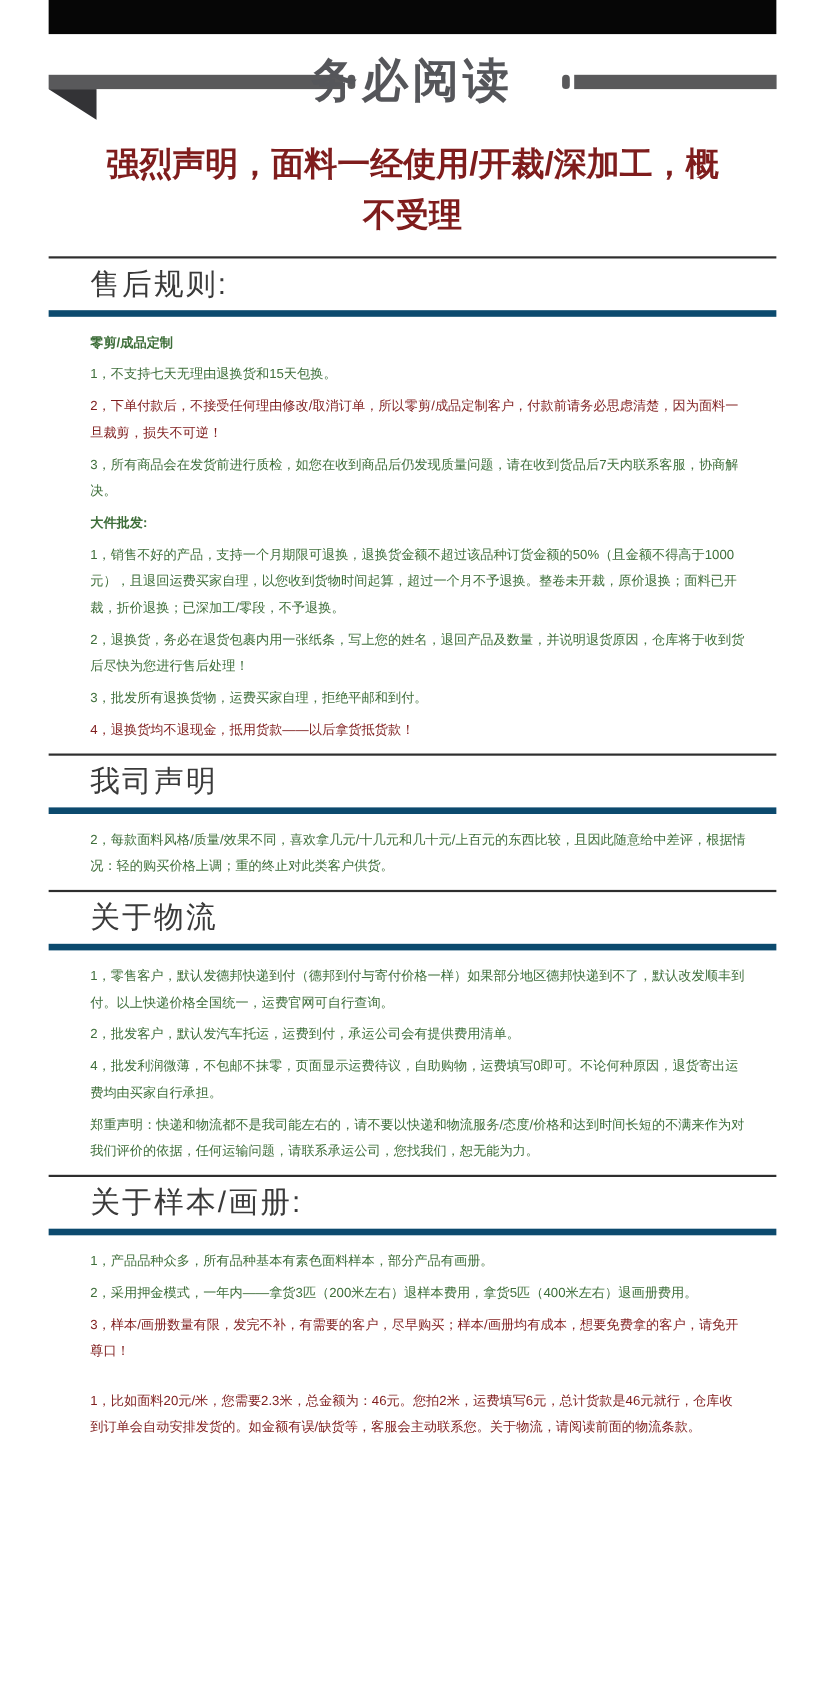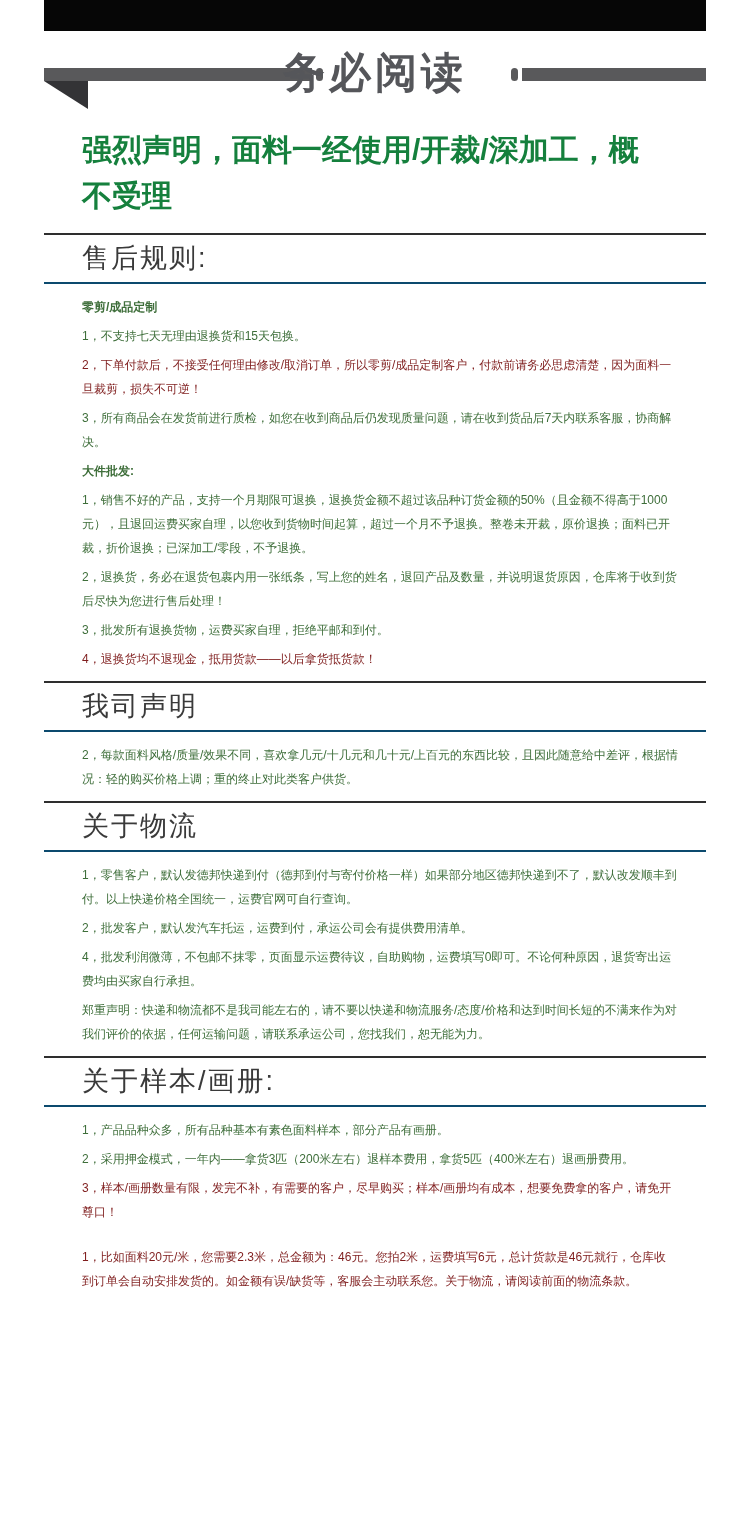--- a/index.html
+++ b/index.html
@@ -25,28 +25,28 @@
   .fold.right{left:706px;clip-path:polygon(0 0,100% 0,0 100%);}
   .banner-title{
     position:absolute;left:0;right:0;top:18px;margin:0;
     text-align:center;
     font-size:42px;line-height:48px;font-weight:600;
     color:#55565a;letter-spacing:4px;
   }
   
   .statement{
     margin:8px 38px 0;
-    text-align:left;
+    text-align:center;
     font-size:30px;line-height:46px;font-weight:bold;
-    color:#15803d;
+    color:#7f1d1d;
   }
   
   .sec-head{
     border-top:2px solid #2e2e2e;
-    border-bottom:2px solid #0c4a6e;
+    border-bottom:6px solid #0c4a6e;
     padding:8px 28px 8px 38px;
   }
   .sec-head.first{margin-top:14px;}
   .sec-head h2{
     margin:0;font-size:27px;line-height:31px;
     font-weight:normal;color:#3a3a3a;letter-spacing:2px;
   }
   .sec-head.red-head h2{color:#f51212;font-weight:bold;}
   .sec-body{padding:6px 28px 5px 38px;}
   .sec-body p{

